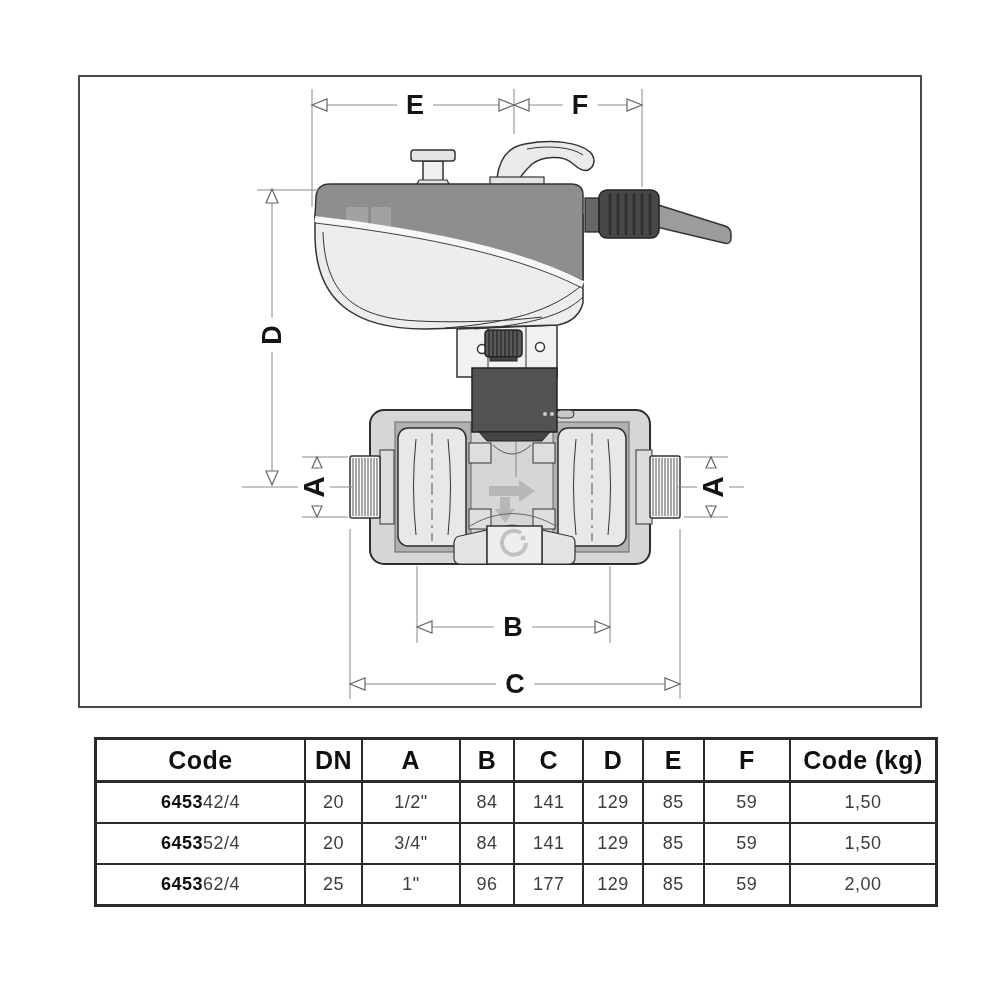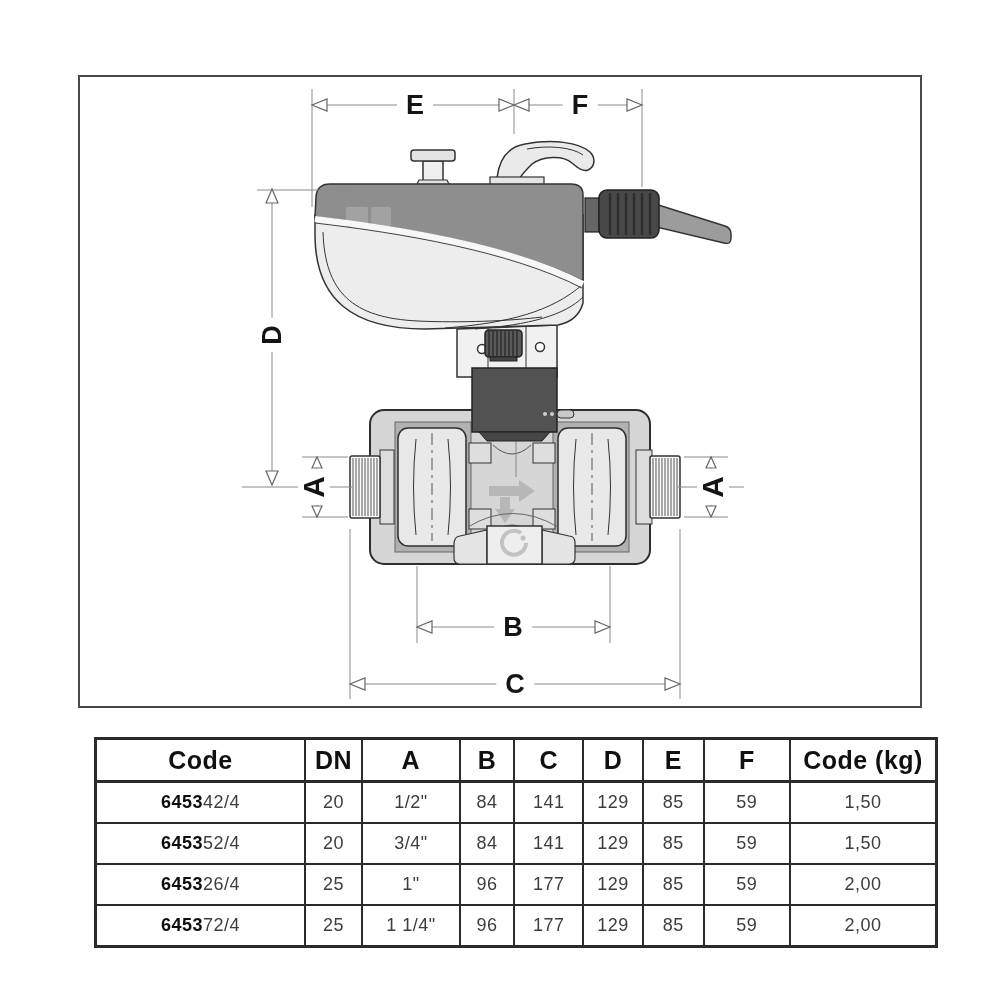--- a/index.html
+++ b/index.html
@@ -290,35 +290,24 @@
       <td>20</td>
       <td>3/4"</td>
       <td>84</td>
       <td>141</td>
       <td>129</td>
       <td>85</td>
       <td>59</td>
       <td>1,50</td>
     </tr>
     <tr>
-      <td class="code-cell"><span class="code-bold">6453</span><span class="code-rest">26/4</span></td>
+      <td class="code-cell"><span class="code-bold">6453</span><span class="code-rest">62/4</span></td>
       <td>25</td>
       <td>1"</td>
       <td>96</td>
       <td>177</td>
       <td>129</td>
       <td>85</td>
       <td>59</td>
       <td>2,00</td>
     </tr>
-    <tr>
-      <td class="code-cell"><span class="code-bold">6453</span><span class="code-rest">72/4</span></td>
-      <td>25</td>
-      <td>1 1/4"</td>
-      <td>96</td>
-      <td>177</td>
-      <td>129</td>
-      <td>85</td>
-      <td>59</td>
-      <td>2,00</td>
-    </tr>
   </tbody>
 </table>
 
 </body></html>

